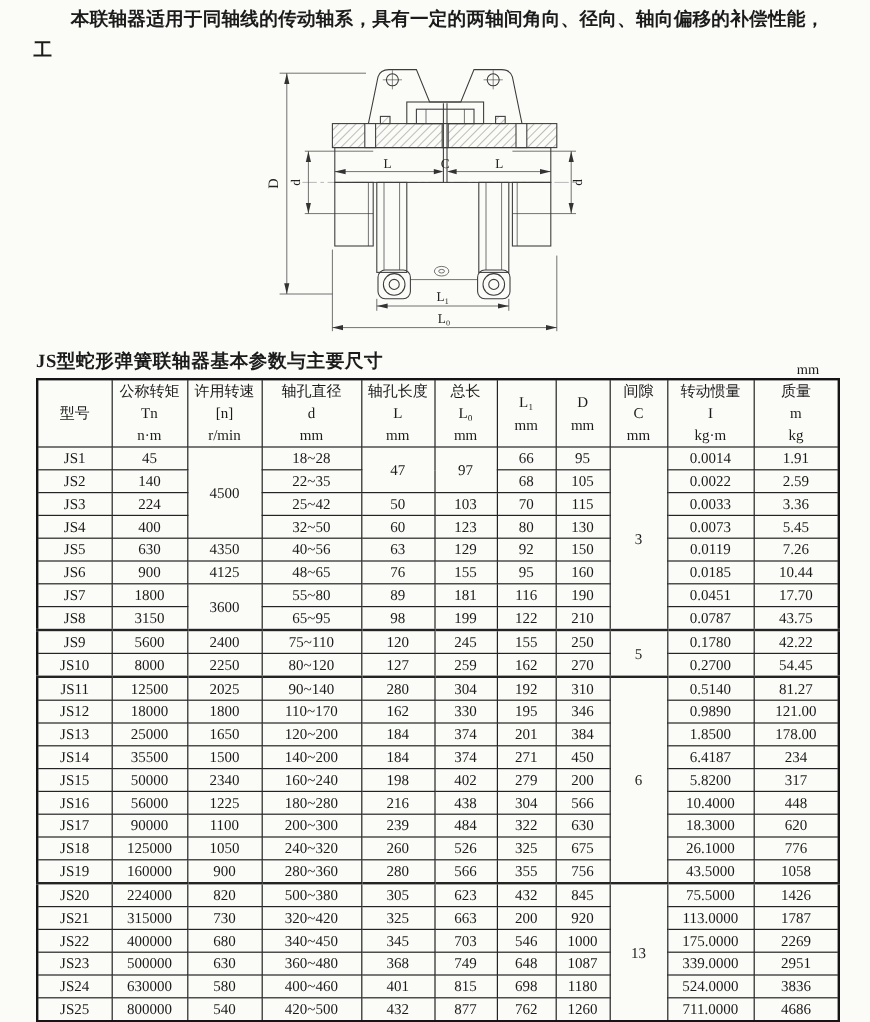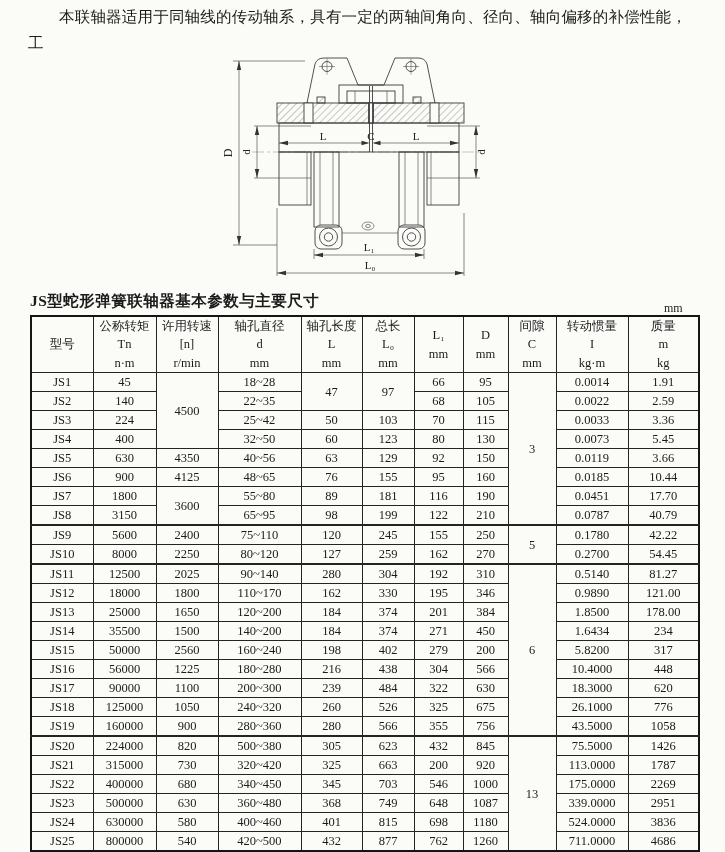--- a/index.html
+++ b/index.html
@@ -1,21 +1,21 @@
 <!DOCTYPE html>
 <html><head>
 <meta charset="utf-8">
 <style>
   html,body{margin:0;padding:0;}
   body{
     width:725px;height:852px;position:relative;overflow:hidden;
     background:#fbfbf8;color:#1b1b1b;
     font-family:"Liberation Serif","DejaVu Serif",serif;
   }
-  .intro{position:absolute;left:28px;top:4px;width:672px;font-size:15.5px;line-height:26px;letter-spacing:.2px;}
+  .intro{position:absolute;left:28px;top:4px;width:672px;font-size:15.5px;line-height:26px;letter-spacing:.2px;font-weight:bold;}
   .intro .l1{text-indent:2em;}
   .drawing{position:absolute;left:219px;top:53px;width:292px;height:237px;}
   .tbl-title{position:absolute;left:30px;top:291px;width:668px;text-align:left;font-weight:bold;font-size:15.5px;letter-spacing:.5px;}
   .unit{position:absolute;left:664px;top:301px;font-size:12px;}
   table.spec{
     position:absolute;left:30px;top:315px;width:668px;
     border-collapse:collapse;table-layout:fixed;
     border:2px solid #151515;
   }
   table.spec th,table.spec td{
@@ -234,21 +234,21 @@
       <tr>
         <td>JS5</td>
         <td>630</td>
         <td>4350</td>
         <td>40~56</td>
         <td>63</td>
         <td>129</td>
         <td>92</td>
         <td>150</td>
         <td>0.0119</td>
-        <td>3.66</td>
+        <td>7.26</td>
       </tr>
       <tr>
         <td>JS6</td>
         <td>900</td>
         <td>4125</td>
         <td>48~65</td>
         <td>76</td>
         <td>155</td>
         <td>95</td>
         <td>160</td>
@@ -269,21 +269,21 @@
       </tr>
       <tr>
         <td>JS8</td>
         <td>3150</td>
         <td>65~95</td>
         <td>98</td>
         <td>199</td>
         <td>122</td>
         <td>210</td>
         <td>0.0787</td>
-        <td>40.79</td>
+        <td>43.75</td>
       </tr>
       <tr class="grp">
         <td>JS9</td>
         <td>5600</td>
         <td>2400</td>
         <td>75~110</td>
         <td>120</td>
         <td>245</td>
         <td>155</td>
         <td>250</td>
@@ -342,27 +342,27 @@
       </tr>
       <tr>
         <td>JS14</td>
         <td>35500</td>
         <td>1500</td>
         <td>140~200</td>
         <td>184</td>
         <td>374</td>
         <td>271</td>
         <td>450</td>
-        <td>1.6434</td>
+        <td>6.4187</td>
         <td>234</td>
       </tr>
       <tr>
         <td>JS15</td>
         <td>50000</td>
-        <td>2560</td>
+        <td>2340</td>
         <td>160~240</td>
         <td>198</td>
         <td>402</td>
         <td>279</td>
         <td>200</td>
         <td>5.8200</td>
         <td>317</td>
       </tr>
       <tr>
         <td>JS16</td>

